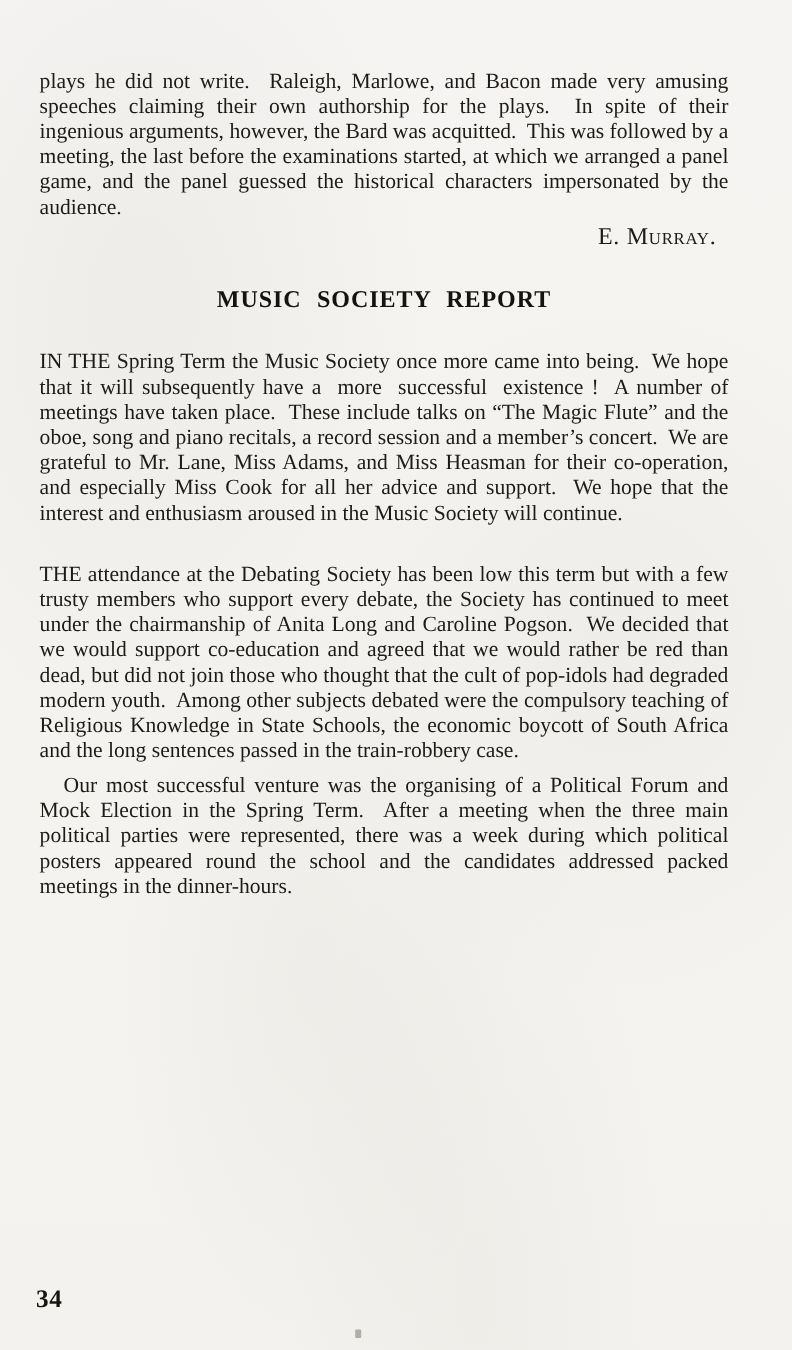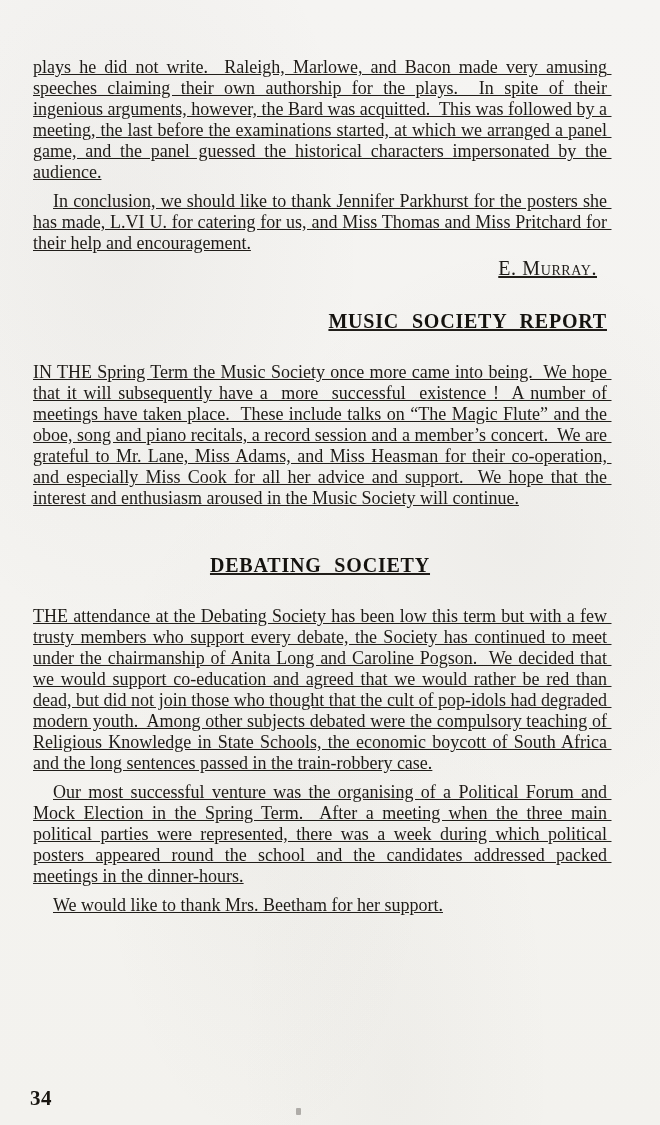--- a/index.html
+++ b/index.html
@@ -23,21 +23,20 @@
       radial-gradient(ellipse at 78% 48%, rgba(110,105,95,0.045), transparent 36%),
       radial-gradient(ellipse at 40% 72%, rgba(110,105,95,0.04), transparent 30%),
       radial-gradient(ellipse at 60% 95%, rgba(110,105,95,0.035), transparent 28%),
       linear-gradient(#f5f4f2, #f3f2ee);
   }
   .text-block {
     position: absolute;
     left: 33px;
     top: 57px;
     width: 574px;
-    text-decoration: underline;
   }
   .body-para {
     margin: 0;
     font-size: 18px;
     line-height: 21px;
     text-align: justify;
     white-space: pre-wrap;
     color: #1e1b17;
   }
   .indent { text-indent: 20px; }
@@ -55,65 +54,61 @@
   .heading {
     margin: 0;
     font-size: 20px;
     line-height: 22px;
     font-weight: 700;
     text-align: center;
     letter-spacing: 0.8px;
     word-spacing: 7px;
     color: #15130f;
   }
-  .h-music { margin-top: 31px; text-align: right; }
+  .h-music { margin-top: 31px; }
   .h-debating { margin-top: 45px; }
   .page-number {
     position: absolute;
     left: 30px;
     top: 1070px;
     font-size: 21px;
     font-weight: 700;
     letter-spacing: 0.5px;
     color: #181510;
-    margin-top: 16px;
   }
   .speck {
     position: absolute;
     left: 296px;
     top: 1108px;
     width: 5px;
     height: 7px;
     background: rgba(95, 92, 86, 0.45);
     border-radius: 1px;
   }
 </style>
 </head>
 <body>
 
 <div class="page">
   <main class="text-block">
 
     <p class="body-para">plays he did not write.  Raleigh, Marlowe, and Bacon made very amusing speeches claiming their own authorship for the plays.  In spite of their ingenious arguments, however, the Bard was acquitted.  This was followed by a meeting, the last before the examinations started, at which we arranged a panel game, and the panel guessed the historical characters impersonated by the audience.</p>
 
-    <p class="body-para indent mt-para">In conclusion, we should like to thank Jennifer Parkhurst for the posters she has made, L.VI U. for catering for us, and Miss Thomas and Miss Pritchard for their help and encouragement.</p>
 
     <p class="signature">E. Murray.</p>
 
     <h2 class="heading h-music">MUSIC SOCIETY REPORT</h2>
 
     <p class="body-para mt-after-heading">IN THE Spring Term the Music Society once more came into being.  We hope that it will subsequently have a  more  successful  existence !  A number of meetings have taken place.  These include talks on “The Magic Flute” and the oboe, song and piano recitals, a record session and a member’s concert.  We are grateful to Mr. Lane, Miss Adams, and Miss Heasman for their co-operation, and especially Miss Cook for all her advice and support.  We hope that the interest and enthusiasm aroused in the Music Society will continue.</p>
 
-    <h2 class="heading h-debating">DEBATING SOCIETY</h2>
 
     <p class="body-para mt-after-heading">THE attendance at the Debating Society has been low this term but with a few trusty members who support every debate, the Society has continued to meet under the chairmanship of Anita Long and Caroline Pogson.  We decided that we would support co-education and agreed that we would rather be red than dead, but did not join those who thought that the cult of pop-idols had degraded modern youth.  Among other subjects debated were the compulsory teaching of Religious Knowledge in State Schools, the economic boycott of South Africa and the long sentences passed in the train-robbery case.</p>
 
     <p class="body-para indent mt-para">Our most successful venture was the organising of a Political Forum and Mock Election in the Spring Term.  After a meeting when the three main political parties were represented, there was a week during which political posters appeared round the school and the candidates addressed packed meetings in the dinner-hours.</p>
 
 
-    <p class="body-para indent mt-para">We would like to thank Mrs. Beetham for her support.</p>
 
   </main>
 
   <div class="page-number">34</div>
 
   <div class="speck"></div>
 </div>
 
 </body></html>

